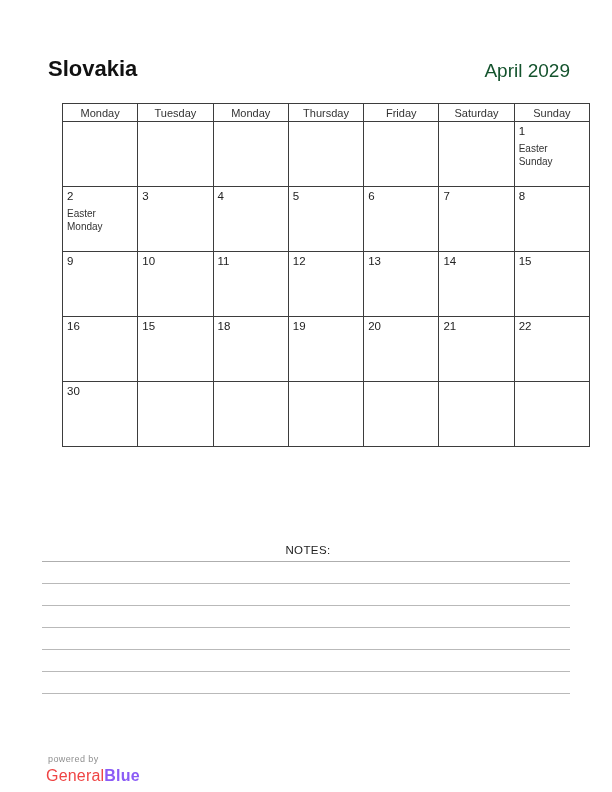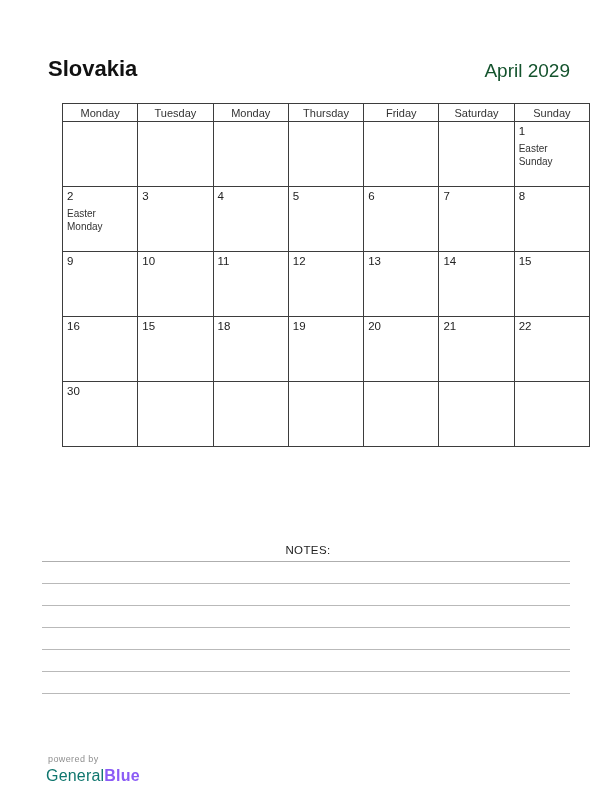--- a/index.html
+++ b/index.html
@@ -48,21 +48,21 @@
   .notes-label-row {
     border-bottom: 1px solid #aeaeae;
     padding: 2px 0 3px 4px;
   }
   .notes-label { font-size: 11.5px; color: #222; letter-spacing: 0.4px; }
   .note-line { height: 22px; border-bottom: 1px solid #b9b9b9; }
 
   .footer { position: absolute; left: 46px; top: 707px; margin-top: 47px; }
   .powered-by { font-size: 9px; color: #8f8f8f; letter-spacing: 0.4px; padding-left: 2px; }
   .brand { font-size: 16px; margin-top: 3px; letter-spacing: 0.2px; }
-  .brand-general { color: #0f766e; }
+  .brand-general { color: #ef4444; }
   .brand-blue { color: #2e9bd6; }
 </style>
 </head>
 <body>
 
 <div class="page">
 
   <div class="page-title">Slovakia</div>
   <div class="month-year">April 2029</div>
 

